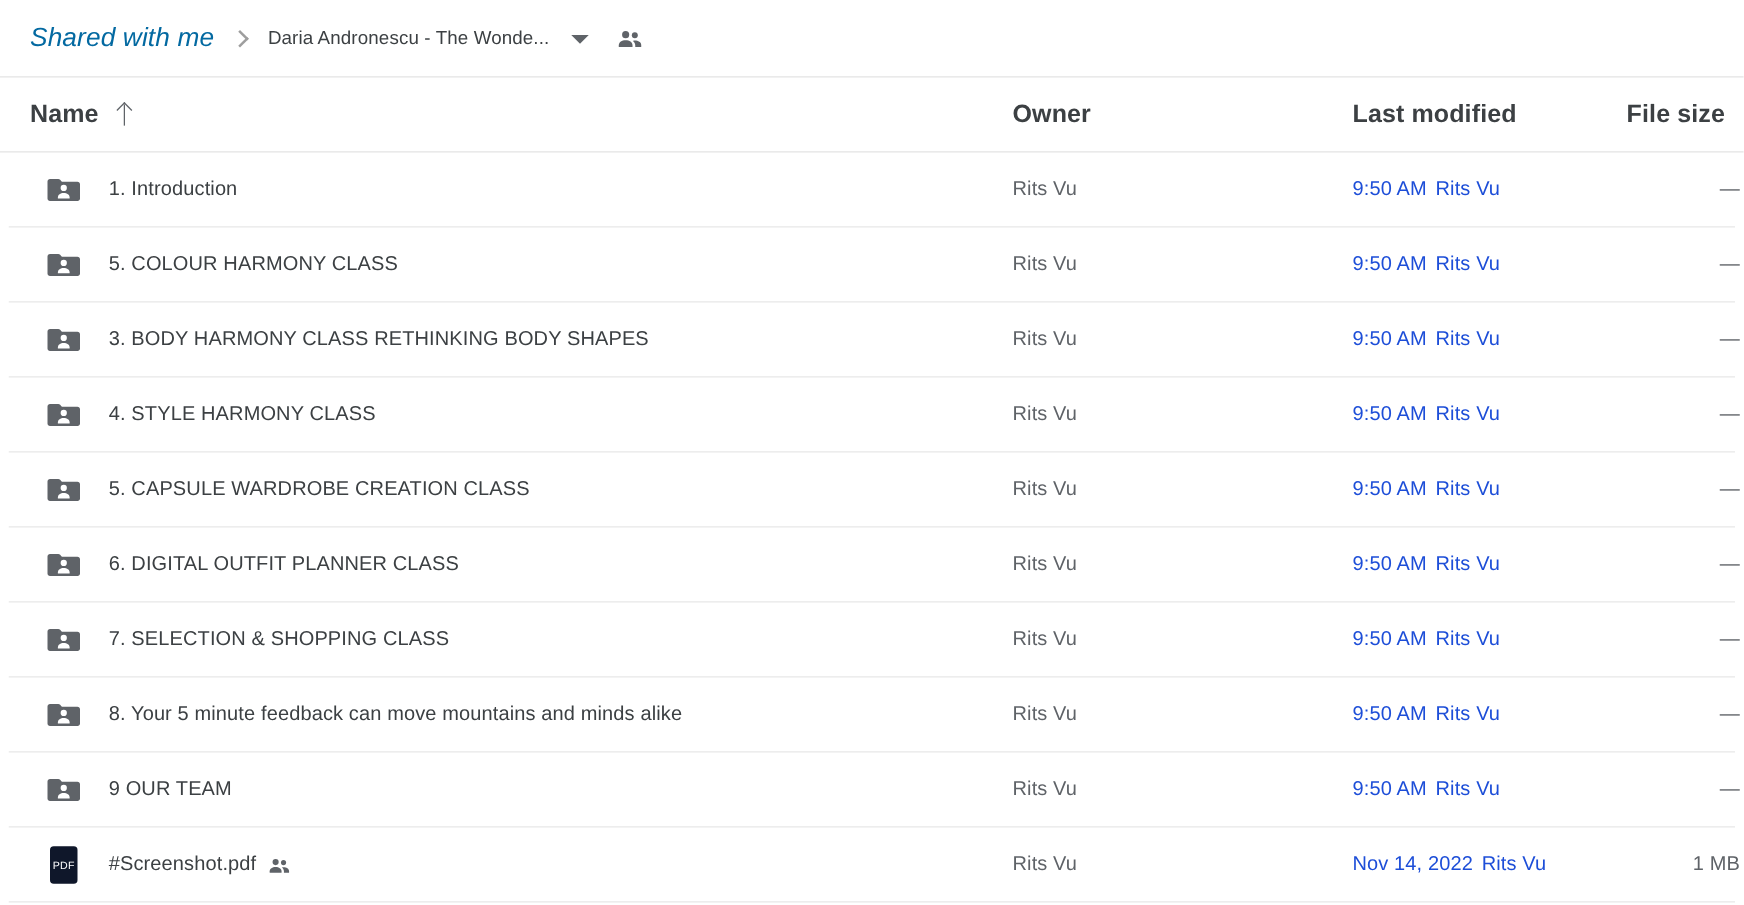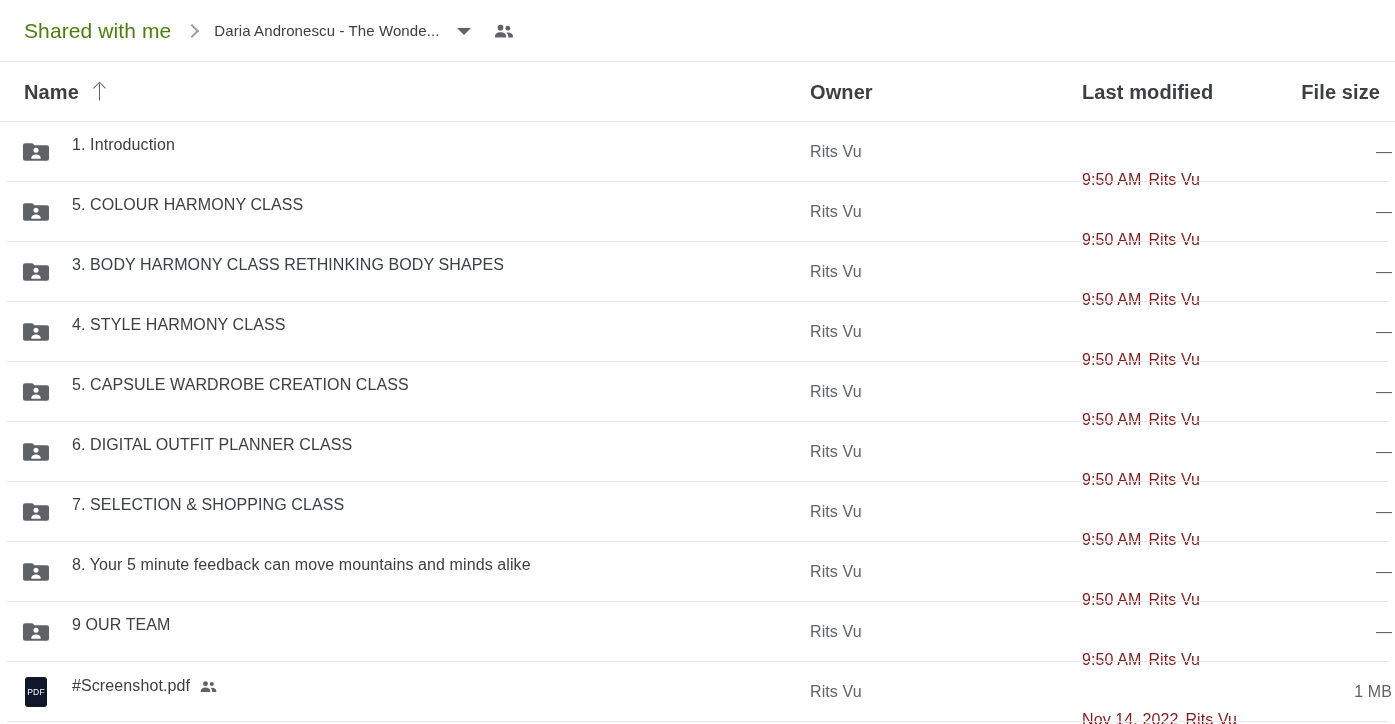--- a/index.html
+++ b/index.html
@@ -14,24 +14,25 @@
   
   .breadcrumb-bar {
     height: 62px;
     display: flex;
     align-items: center;
     padding-left: 24px;
     border-bottom: 1px solid #e3e3e3;
   }
   .crumb-parent {
     font-size: 21px;
-    color: #4d7c0f;
+    color: #0369a1;
     letter-spacing: .1px;
     cursor: pointer;
     white-space: nowrap;
+    font-style: italic;
   }
   .crumb-sep {
     margin: 0 13px 0 14px;
     width: 16px; height: 16px;
     display: inline-block;
     position: relative;
     flex: none;
   }
   .crumb-sep::before {
     content: "";
@@ -138,25 +139,26 @@
   .cell {
     position: absolute;
     top: 50%;
     transform: translateY(-50%);
     font-size: 16px;
     color: #3c4043;
     letter-spacing: .1px;
     white-space: nowrap;
   }
   .c-name {
-    left: 20px;
+    left: 35px;
     display: flex;
+    align-items: center;
   }
   .c-owner    { left: 810px; color: #5f6368; }
-  .c-modified { left: 1082px; color: #7f1d1d; margin-top: 28px; }
+  .c-modified { left: 1082px; color: #1d4ed8; }
   .c-size     { right: 3px; color: #5f6368; }
 
   
   .ficon { width: 32px; height: 32px; flex: none; display: block; }
   .name-text { margin-left: 20px; }
 
   .pdf-icon {
     width: 22px; height: 30px;
     flex: none;
     margin: 0 5px;

